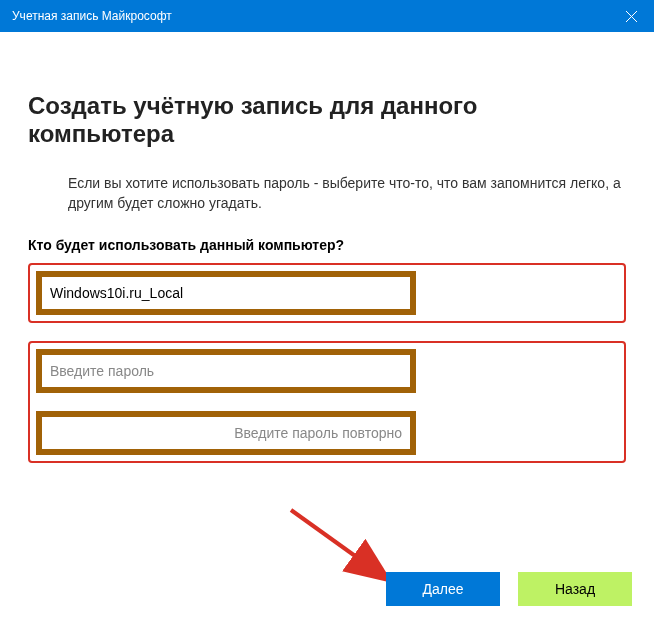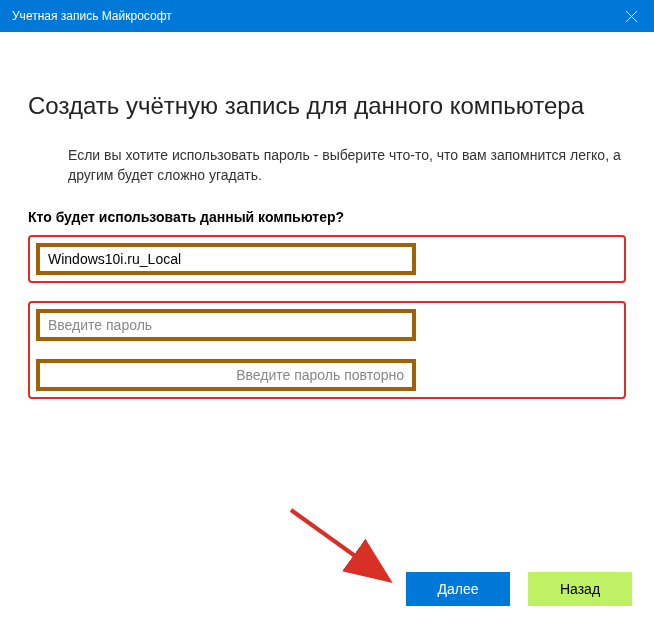--- a/index.html
+++ b/index.html
@@ -28,21 +28,21 @@
       align-items: center;
       justify-content: center;
       cursor: pointer;
     }
     .close-btn svg { stroke: #fff; stroke-width: 1; }
     .content {
       padding: 40px 28px 0 28px;
     }
     .page-title {
       font-size: 24px;
-      font-weight: 400;
+      font-weight: 700;
       color: #222;
       margin-bottom: 26px;
       margin-top: 20px;
     }
     .description {
       font-size: 14px;
       color: #333;
       line-height: 1.4;
       margin-bottom: 24px;
       margin-left: 40px;
@@ -55,38 +55,38 @@
     }
     .highlight-box {
       border: 2px solid #d93025;
       border-radius: 4px;
       padding: 6px;
       margin-bottom: 18px;
     }
     input[type="text"], input[type="password"] {
       width: 380px;
       height: 32px;
-      border: 4px solid #a16207;
-      padding: 4px 8px;
+      border: 6px solid #a16207;
+      padding: 16px 8px;
       font-size: 14px;
       font-family: inherit;
       outline: none;
       display: block;
     }
     .highlight-box input + input { margin-top: 18px; text-align: right; }
     input::placeholder { color: #888; }
     .footer {
       position: absolute;
       bottom: 28px;
       right: 22px;
       display: flex;
       gap: 18px;
     }
     .btn {
-      width: 104px;
+      width: 114px;
       height: 34px;
       border: none;
       font-size: 14px;
       font-family: inherit;
       cursor: pointer;
     }
     .btn-primary { background: #0078d7; color: #fff; }
     .btn-secondary { background: #bef264; color: #000; }
     .arrow {
       position: absolute;

